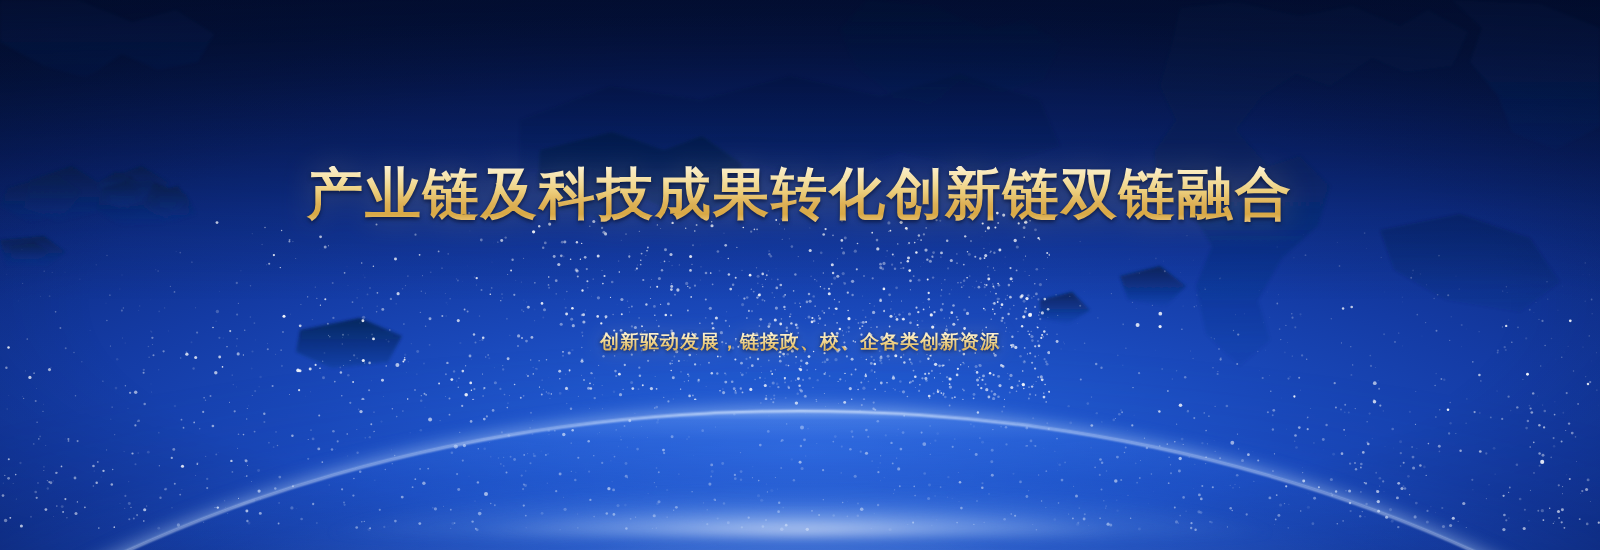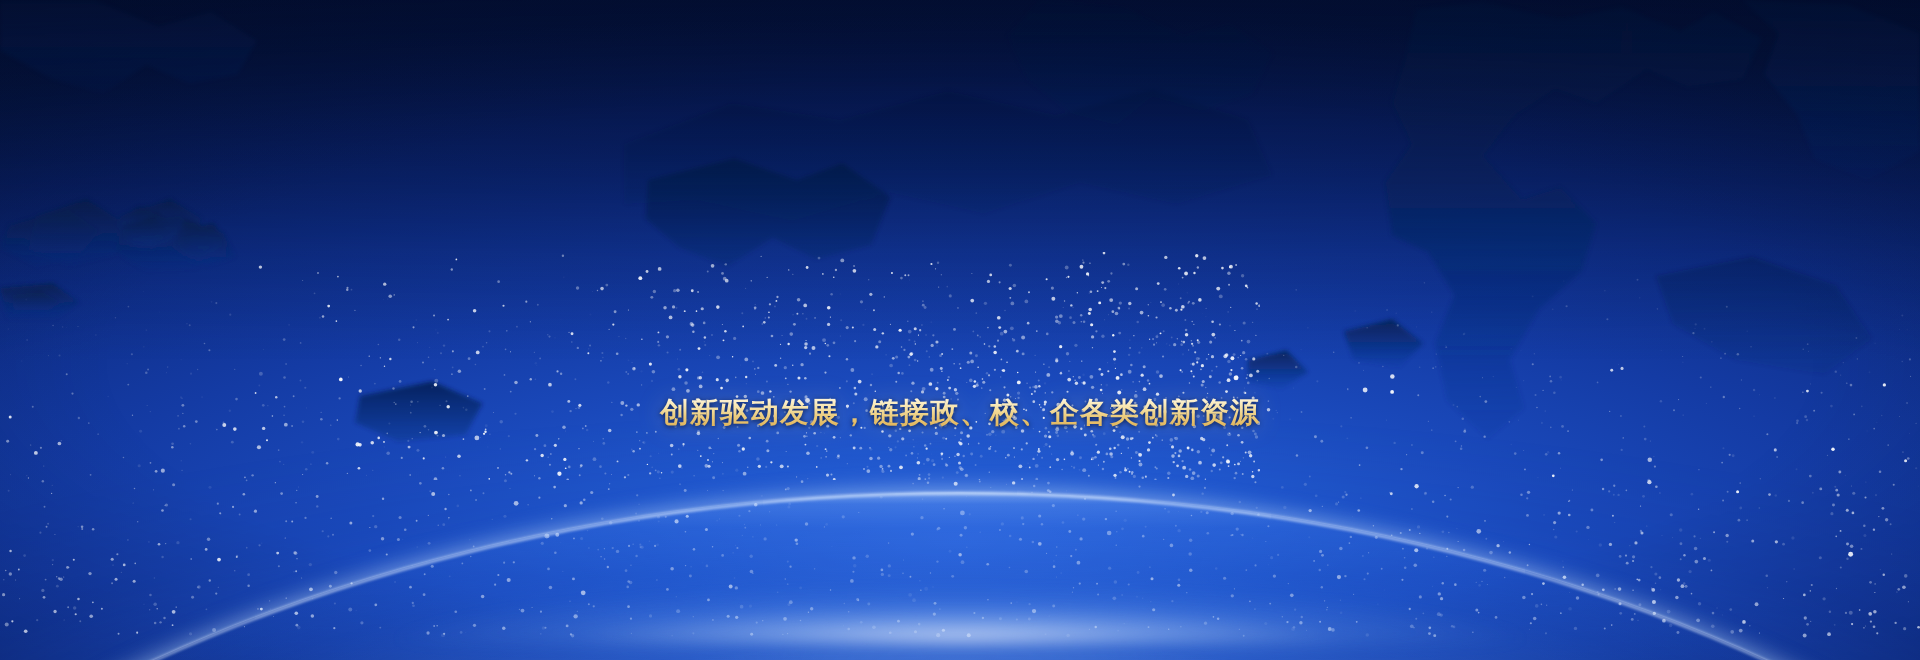--- a/index.html
+++ b/index.html
@@ -176,21 +176,21 @@
       drop-shadow(0 0 16px rgba(255,214,120,0.22));
     pointer-events: auto;
   }
 
   .subtitle {
     margin: 0;
     position: absolute;
     top: 332px;
     left: 0; right: 0;
     text-align: center;
-    font-size: 24px;
+    font-size: 19px;
     line-height: 1;
     font-weight: 700;
     letter-spacing: 1px;
     font-family: "DejaVu Sans", "Liberation Sans", sans-serif;
     background: linear-gradient(180deg,
       #fdf4da 0%,
       #f7e4ad 30%,
       #eccd80 60%,
       #dfb258 100%);
     -webkit-background-clip: text;
@@ -2923,16 +2923,17 @@
         </g>
     </svg>
   </div>
 
   <div class="horizon-glow"></div>
   <div class="earth-edge"></div>
   <div class="earth-rim"></div>
   <div class="horizon-core"></div>
 
   <div class="content">
+    <h1 class="headline">产业链及科技成果转化创新链双链融合</h1>
     <p class="subtitle">创新驱动发展，链接政、校、企各类创新资源</p>
   </div>
 
 </div>
 
 </body></html>

